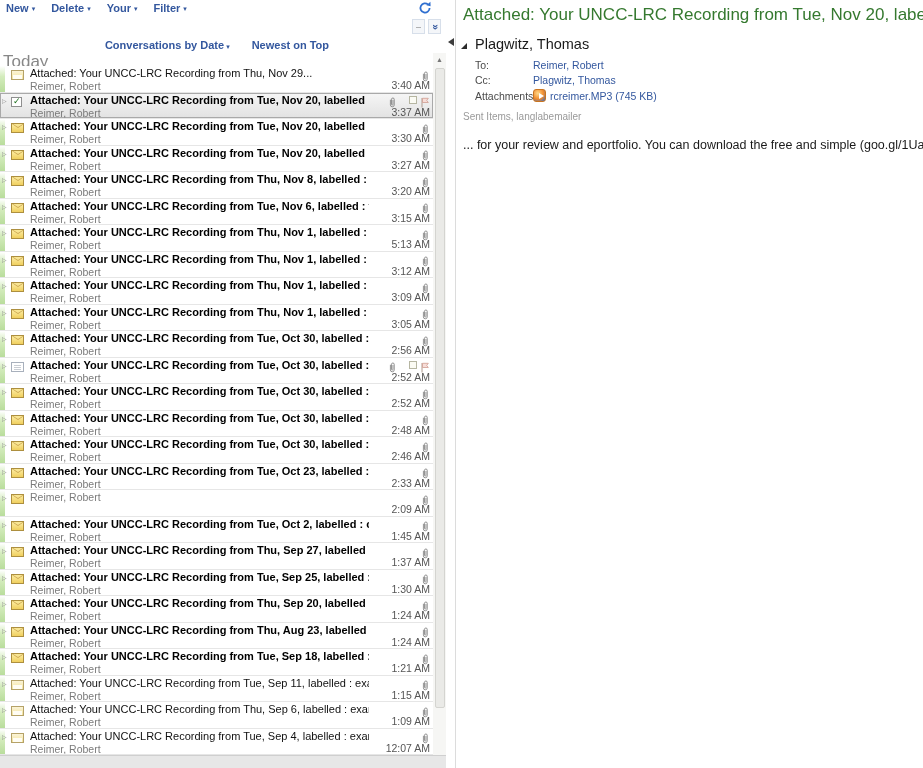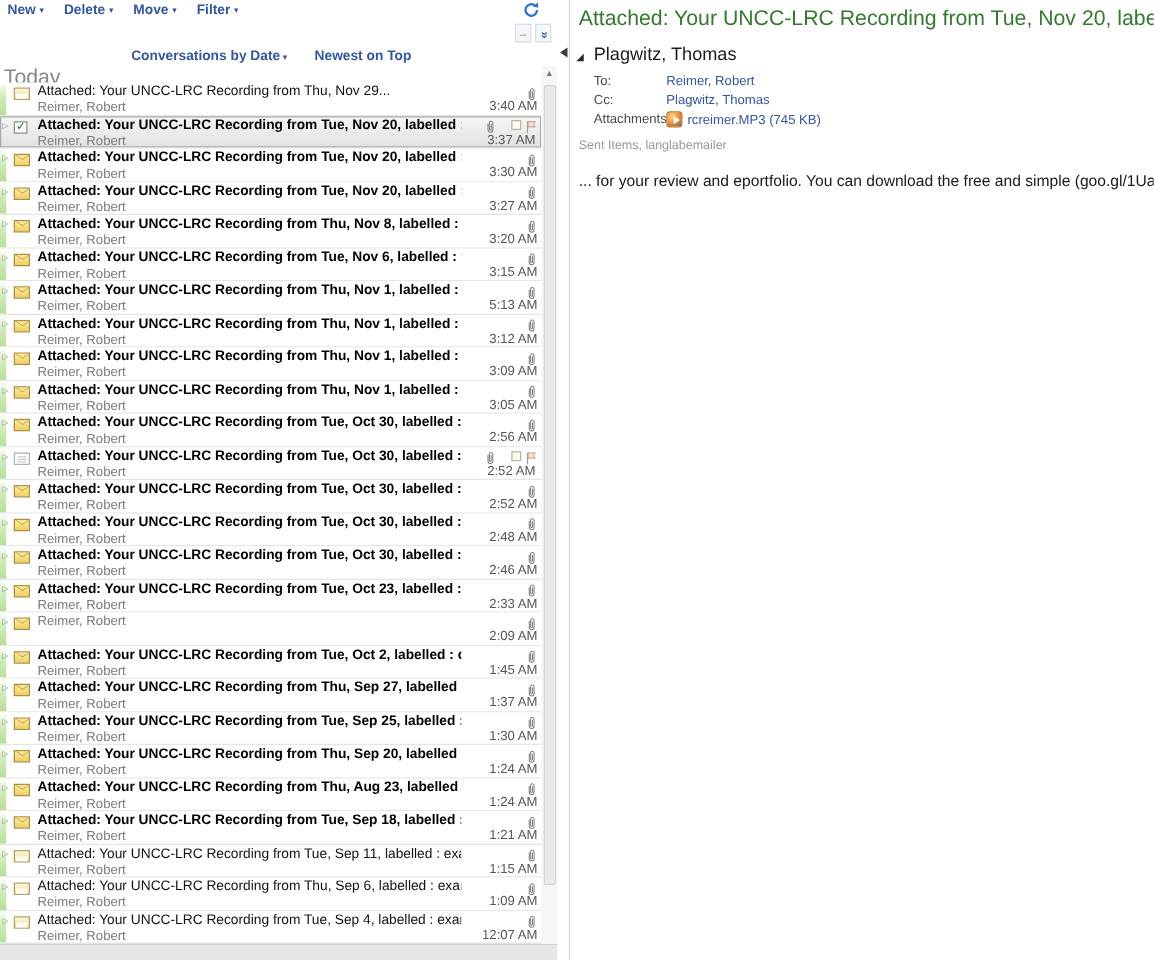--- a/index.html
+++ b/index.html
@@ -61,21 +61,21 @@
     background:#c9cdd3; box-shadow:0 2px 0 #c9cdd3, 0 4px 0 #c9cdd3; }
   .icon-check { background:#fff; border:1px solid #8f8f8f; width:11px; height:10px; }
   .icon-check::after { content:"\2713"; position:absolute; left:1px; top:-2px; font-size:9px;
     font-weight:bold; color:#1b6e1b; }
 
   .row .text { position:absolute; left:30px; right:64px; top:1px; }
   .subject { font-size:11px; color:#111; white-space:nowrap; overflow:hidden; line-height:13px; }
   .row.unread .subject { font-weight:bold; color:#000; }
   .sender { font-size:10.5px; color:#7b7b7b; line-height:12px; }
 
-  .row .right { position:absolute; right:3px; top:1px; text-align:center; }
+  .row .right { position:absolute; right:3px; top:1px; text-align:right; }
   .icon-strip { display:flex; justify-content:flex-end; align-items:center; height:12px; gap:3px; }
   .clip { width:9px; height:11px; display:inline-block; }
   .clip.spaced { margin-right:9px; }
   .cat-icon { width:8px; height:8px; border:1px solid #b6b6a2; background:#fbfbf4; display:inline-block; }
   .flag-icon { width:10px; height:11px; display:inline-block; }
   .time { font-size:10.5px; color:#555; line-height:13px; white-space:nowrap; }
 
   .hscroll { position:absolute; left:0; bottom:0; width:446px; height:13px; background:#e7e7e7;
     border-top:1px solid #cfcfcf; }
   .vscroll { position:absolute; right:0; top:53px; width:13px; height:702px; background:#f6f6f4; }
@@ -92,21 +92,21 @@
 
   
   .reading-pane { position:absolute; left:457px; top:0; width:466px; height:768px; background:#fff; }
   .rp-subject { padding:5px 0 4px 6px; font-size:17px; color:var(--subject-green);
     white-space:nowrap; overflow:hidden; }
   .rp-header { position:relative; padding:6px 0 0 18px; }
   .sender-expander { position:absolute; left:4px; top:14px; width:0; height:0;
     border-bottom:6px solid #2b2b2b; border-left:6px solid transparent; }
   .rp-sender { font-size:14.5px; color:#1a1a1a; }
   .rp-fields { padding:6px 0 0 18px; }
-  .field-row { display:flex; align-items:flex-start; margin-bottom:3px; }
+  .field-row { display:flex; align-items:flex-end; margin-bottom:3px; }
   .field-label { width:58px; font-size:10.5px; color:#4a4a4a; }
   .field-value { font-size:10.5px; color:var(--link-blue); cursor:pointer; display:flex;
     align-items:center; gap:4px; }
   .att-icon { width:13px; height:13px; border-radius:3px;
     background:radial-gradient(circle at 35% 30%, #ffd98a 0%, #f08a2c 55%, #2c6fd0 100%);
     border:1px solid #c9741f; display:inline-block; position:relative; }
   .att-icon::after { content:""; position:absolute; left:4.5px; top:3px; width:0; height:0;
     border-top:3.5px solid transparent; border-bottom:3.5px solid transparent; border-left:5px solid #fff; }
   .rp-folder-note { padding:6px 0 0 6px; font-size:10px; color:#9a9a9a; }
   .rp-body { padding:16px 0 0 6px; font-size:12.5px; color:#1a1a1a; white-space:nowrap; overflow:hidden; }
@@ -114,21 +114,21 @@
 </head>
 <body>
 
 <div class="app">
 
   <div class="list-pane">
 
     <div class="toolbar">
       <span class="menu"><span>New</span><span class="arr">▾</span></span>
       <span class="menu"><span>Delete</span><span class="arr">▾</span></span>
-      <span class="menu"><span>Move</span><span class="arr">▾</span></span>
+      <span class="menu"><span>Your</span><span class="arr">▾</span></span>
       <span class="menu"><span>Filter</span><span class="arr">▾</span></span>
       <span class="refresh-btn">
         <svg width="14" height="14" viewBox="0 0 14 14">
           <path d="M11.6 7a4.6 4.6 0 1 1-1.5-3.4" fill="none" stroke="#2f6fd0" stroke-width="1.8"></path>
           <path d="M12.4 0.8 L12.6 5.2 L8.4 4.2 z" fill="#2f6fd0"></path>
         </svg>
       </span>
     </div>
 
     <div class="searchbar">

